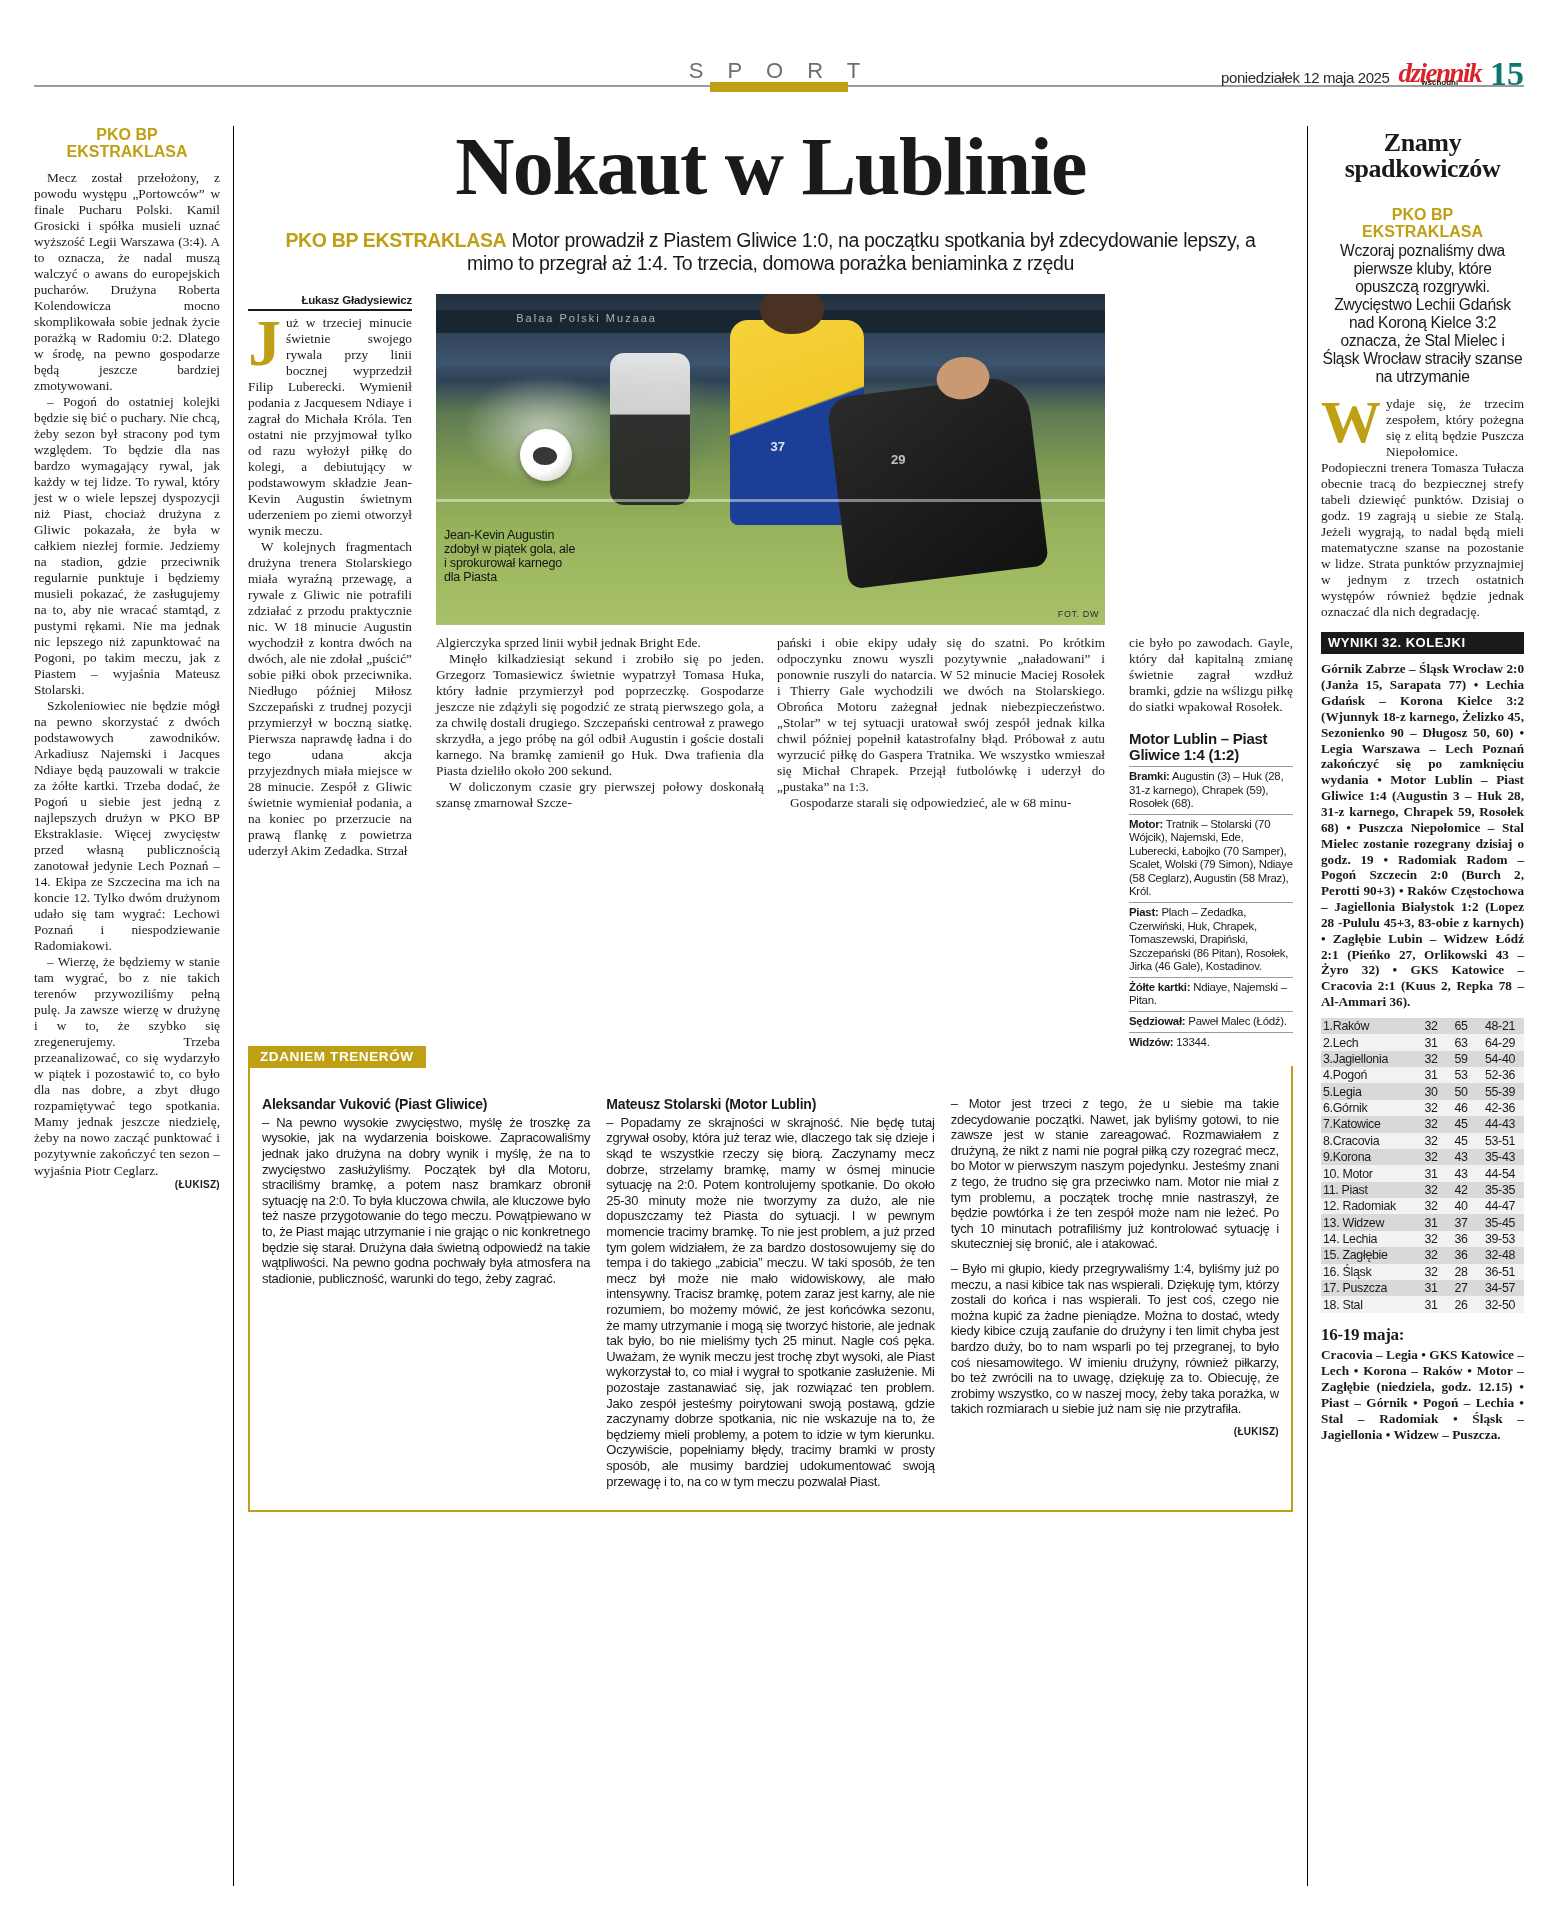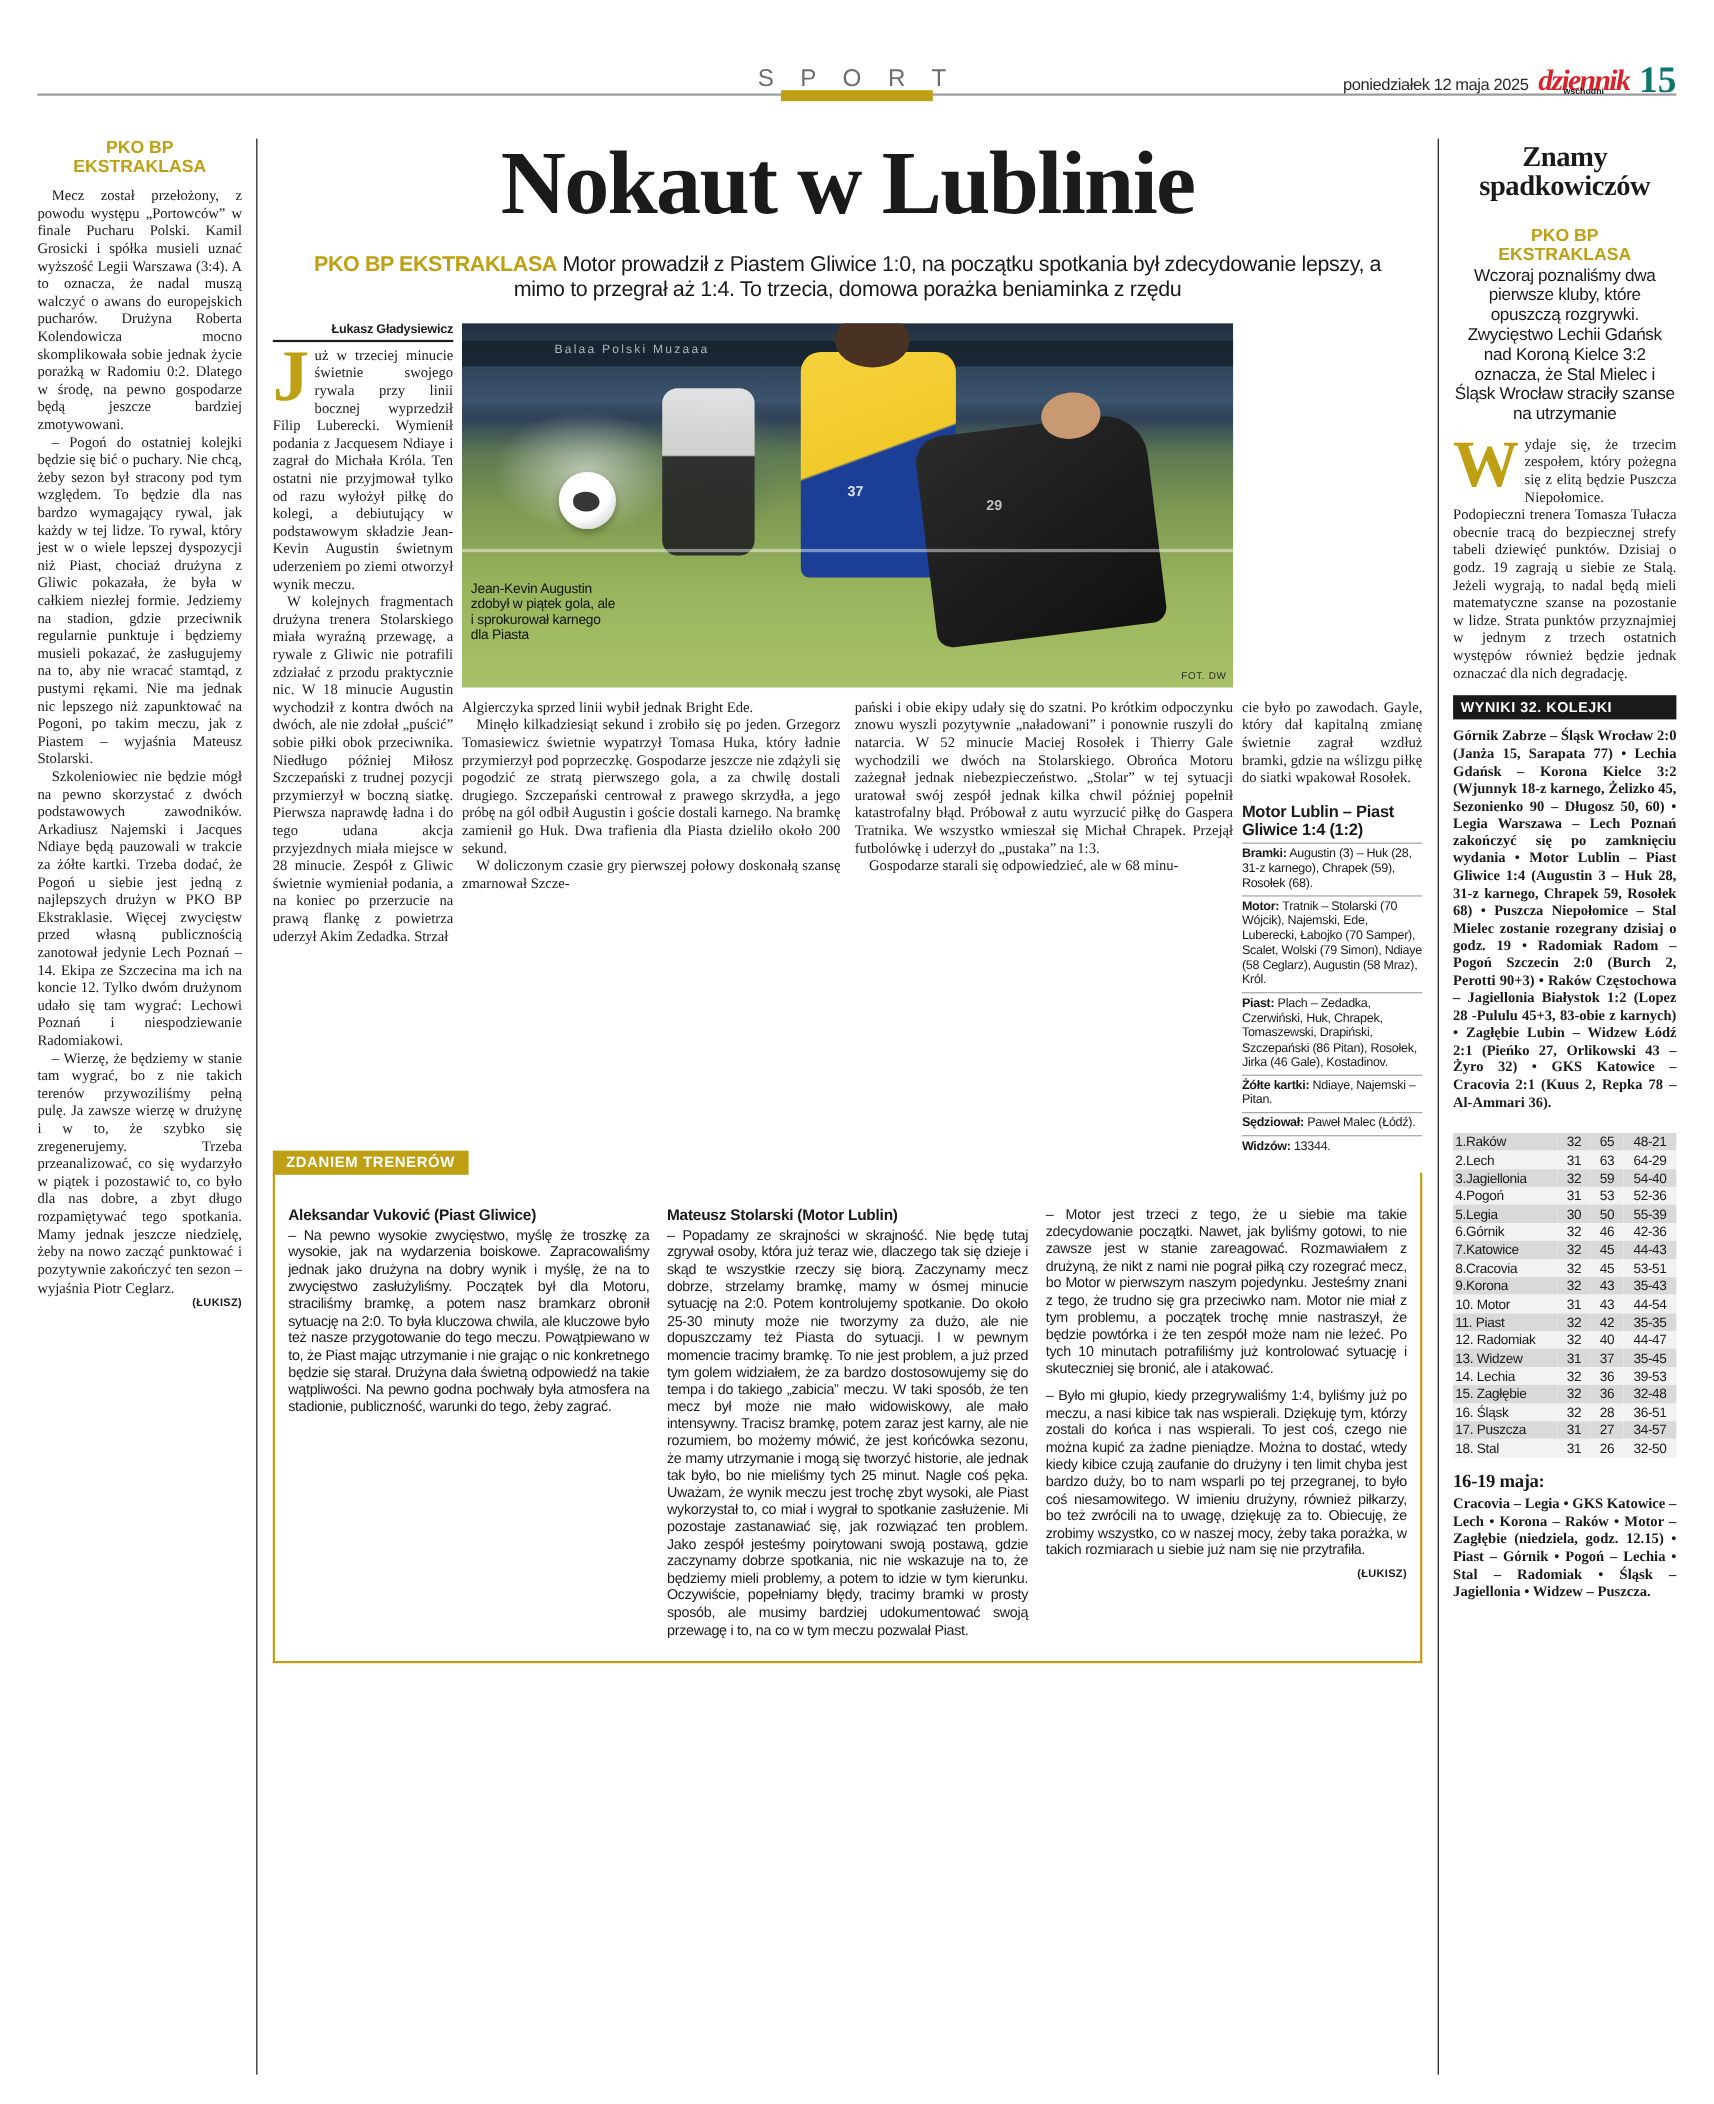--- a/index.html
+++ b/index.html
@@ -87,21 +87,21 @@
     font-size:82px; line-height:.96; text-align:center;
     letter-spacing:-1.5px; margin:2px 0 0;
   }
   .deck {
     font-family:"Liberation Sans", sans-serif;
     font-size:19.5px; line-height:1.2; text-align:center;
     margin:22px 24px 0; letter-spacing:-0.35px;
   }
   .deck b { color:#bfa014; font-weight:bold; }
 
-  .mid-cols { display:flex; gap:8px; margin-top:18px; }
+  .mid-cols { display:flex; gap:24px; margin-top:18px; }
   .mcol { width:164px; flex:0 0 164px; }
   .mcol.wide { flex:1 1 auto; width:auto; }
 
   .byline {
     font-family:"Liberation Sans", sans-serif; font-weight:bold;
     font-size:11.5px; text-align:right; margin-bottom:3px; letter-spacing:-.2px;
   }
   .byline-rule { border-top:2px solid #1a1a1a; margin-bottom:4px; }
 
   .dropcap-p { font-size:13.3px; line-height:1.205; text-align:justify; }
@@ -215,21 +215,21 @@
     color:#bfa014; padding:2px 5px 0 0; font-family:"Liberation Serif", serif;
   }
   .results-head {
     background:#1a1a1a; color:#fff; font-family:"Liberation Sans", sans-serif;
     font-weight:bold; font-size:13px; letter-spacing:.5px;
     padding:3px 7px 4px; margin:12px 0 7px;
   }
   .results-body { font-size:13.2px; line-height:1.2; text-align:justify; font-weight:bold; }
 
   
-  table.standings { width:100%; border-collapse:collapse; margin-top:20px;
+  table.standings { width:100%; border-collapse:collapse; margin-top:8px;
     font-family:"Liberation Sans", sans-serif; font-size:12.4px; letter-spacing:-.3px; }
   table.standings td { padding:1.2px 2px; }
   table.standings tr:nth-child(odd) { background:#d9d9d9; }
   table.standings tr:nth-child(even){ background:#f2f2f2; }
   td.t-pos { padding-left:10px; }
   td.t-num { text-align:center; width:30px; }
   td.t-gd  { text-align:center; width:48px; }
 
   .next-head {
     font-family:"Liberation Serif", serif; font-weight:bold; font-size:17px;

